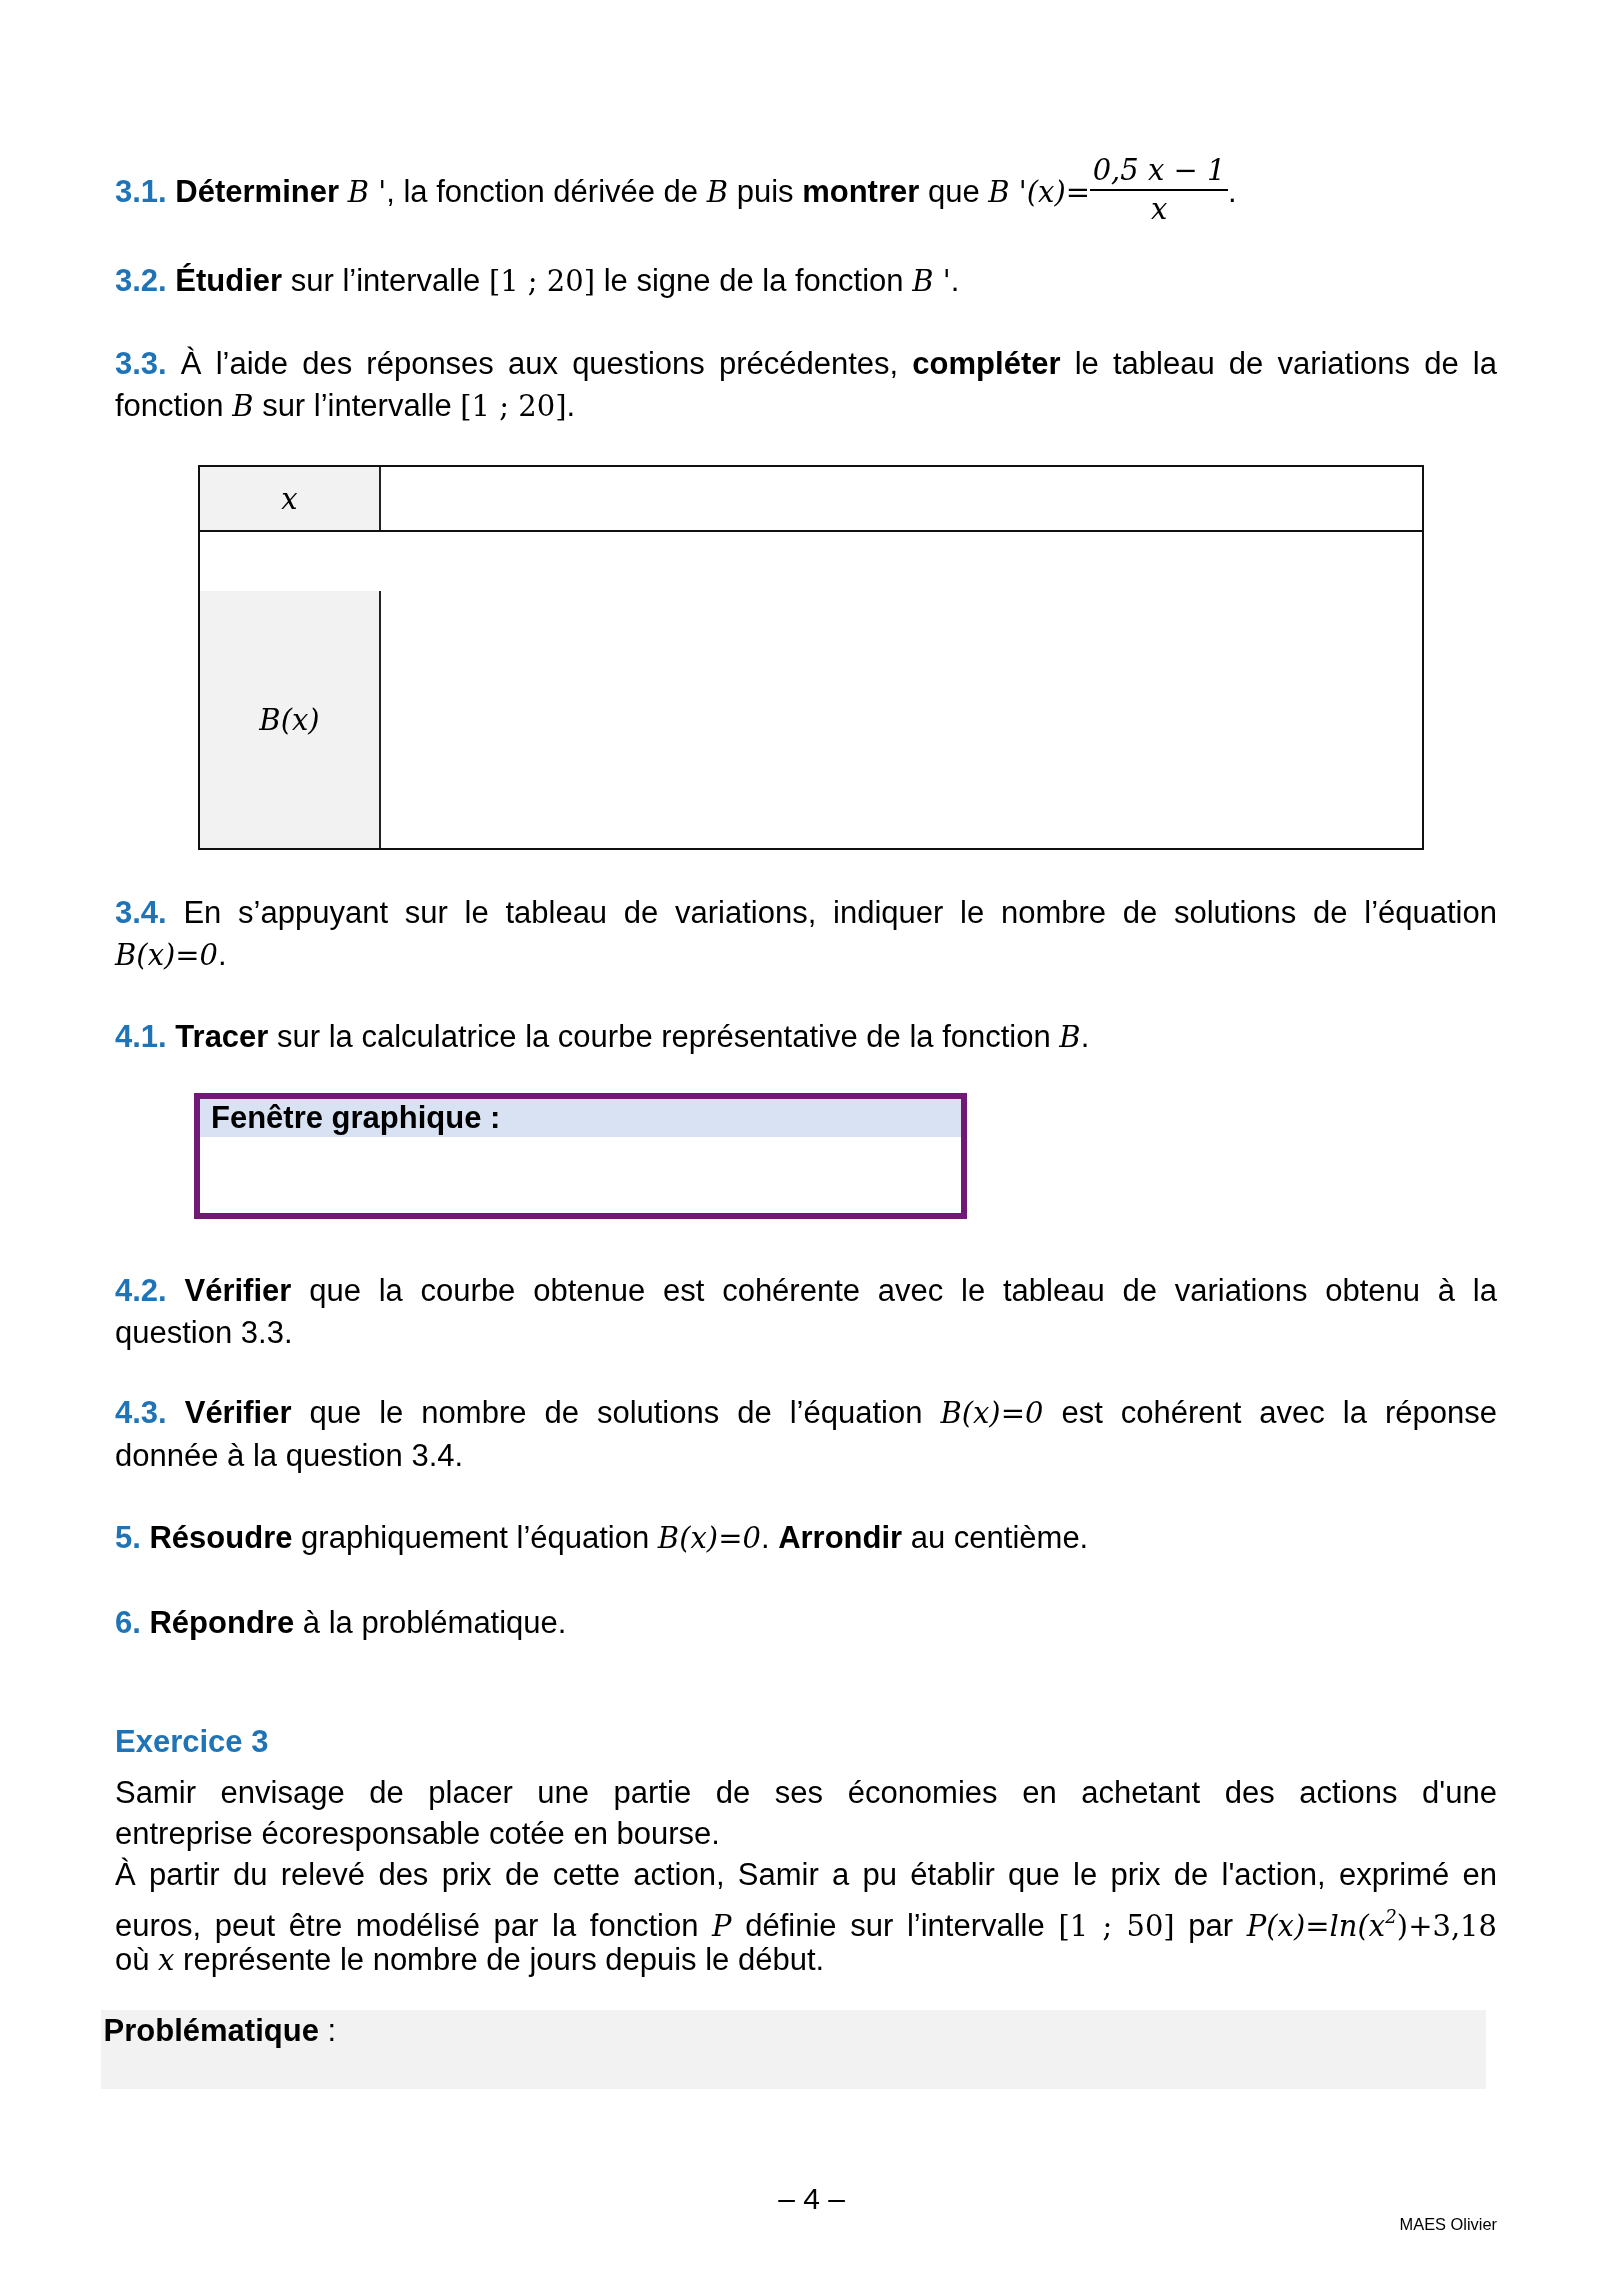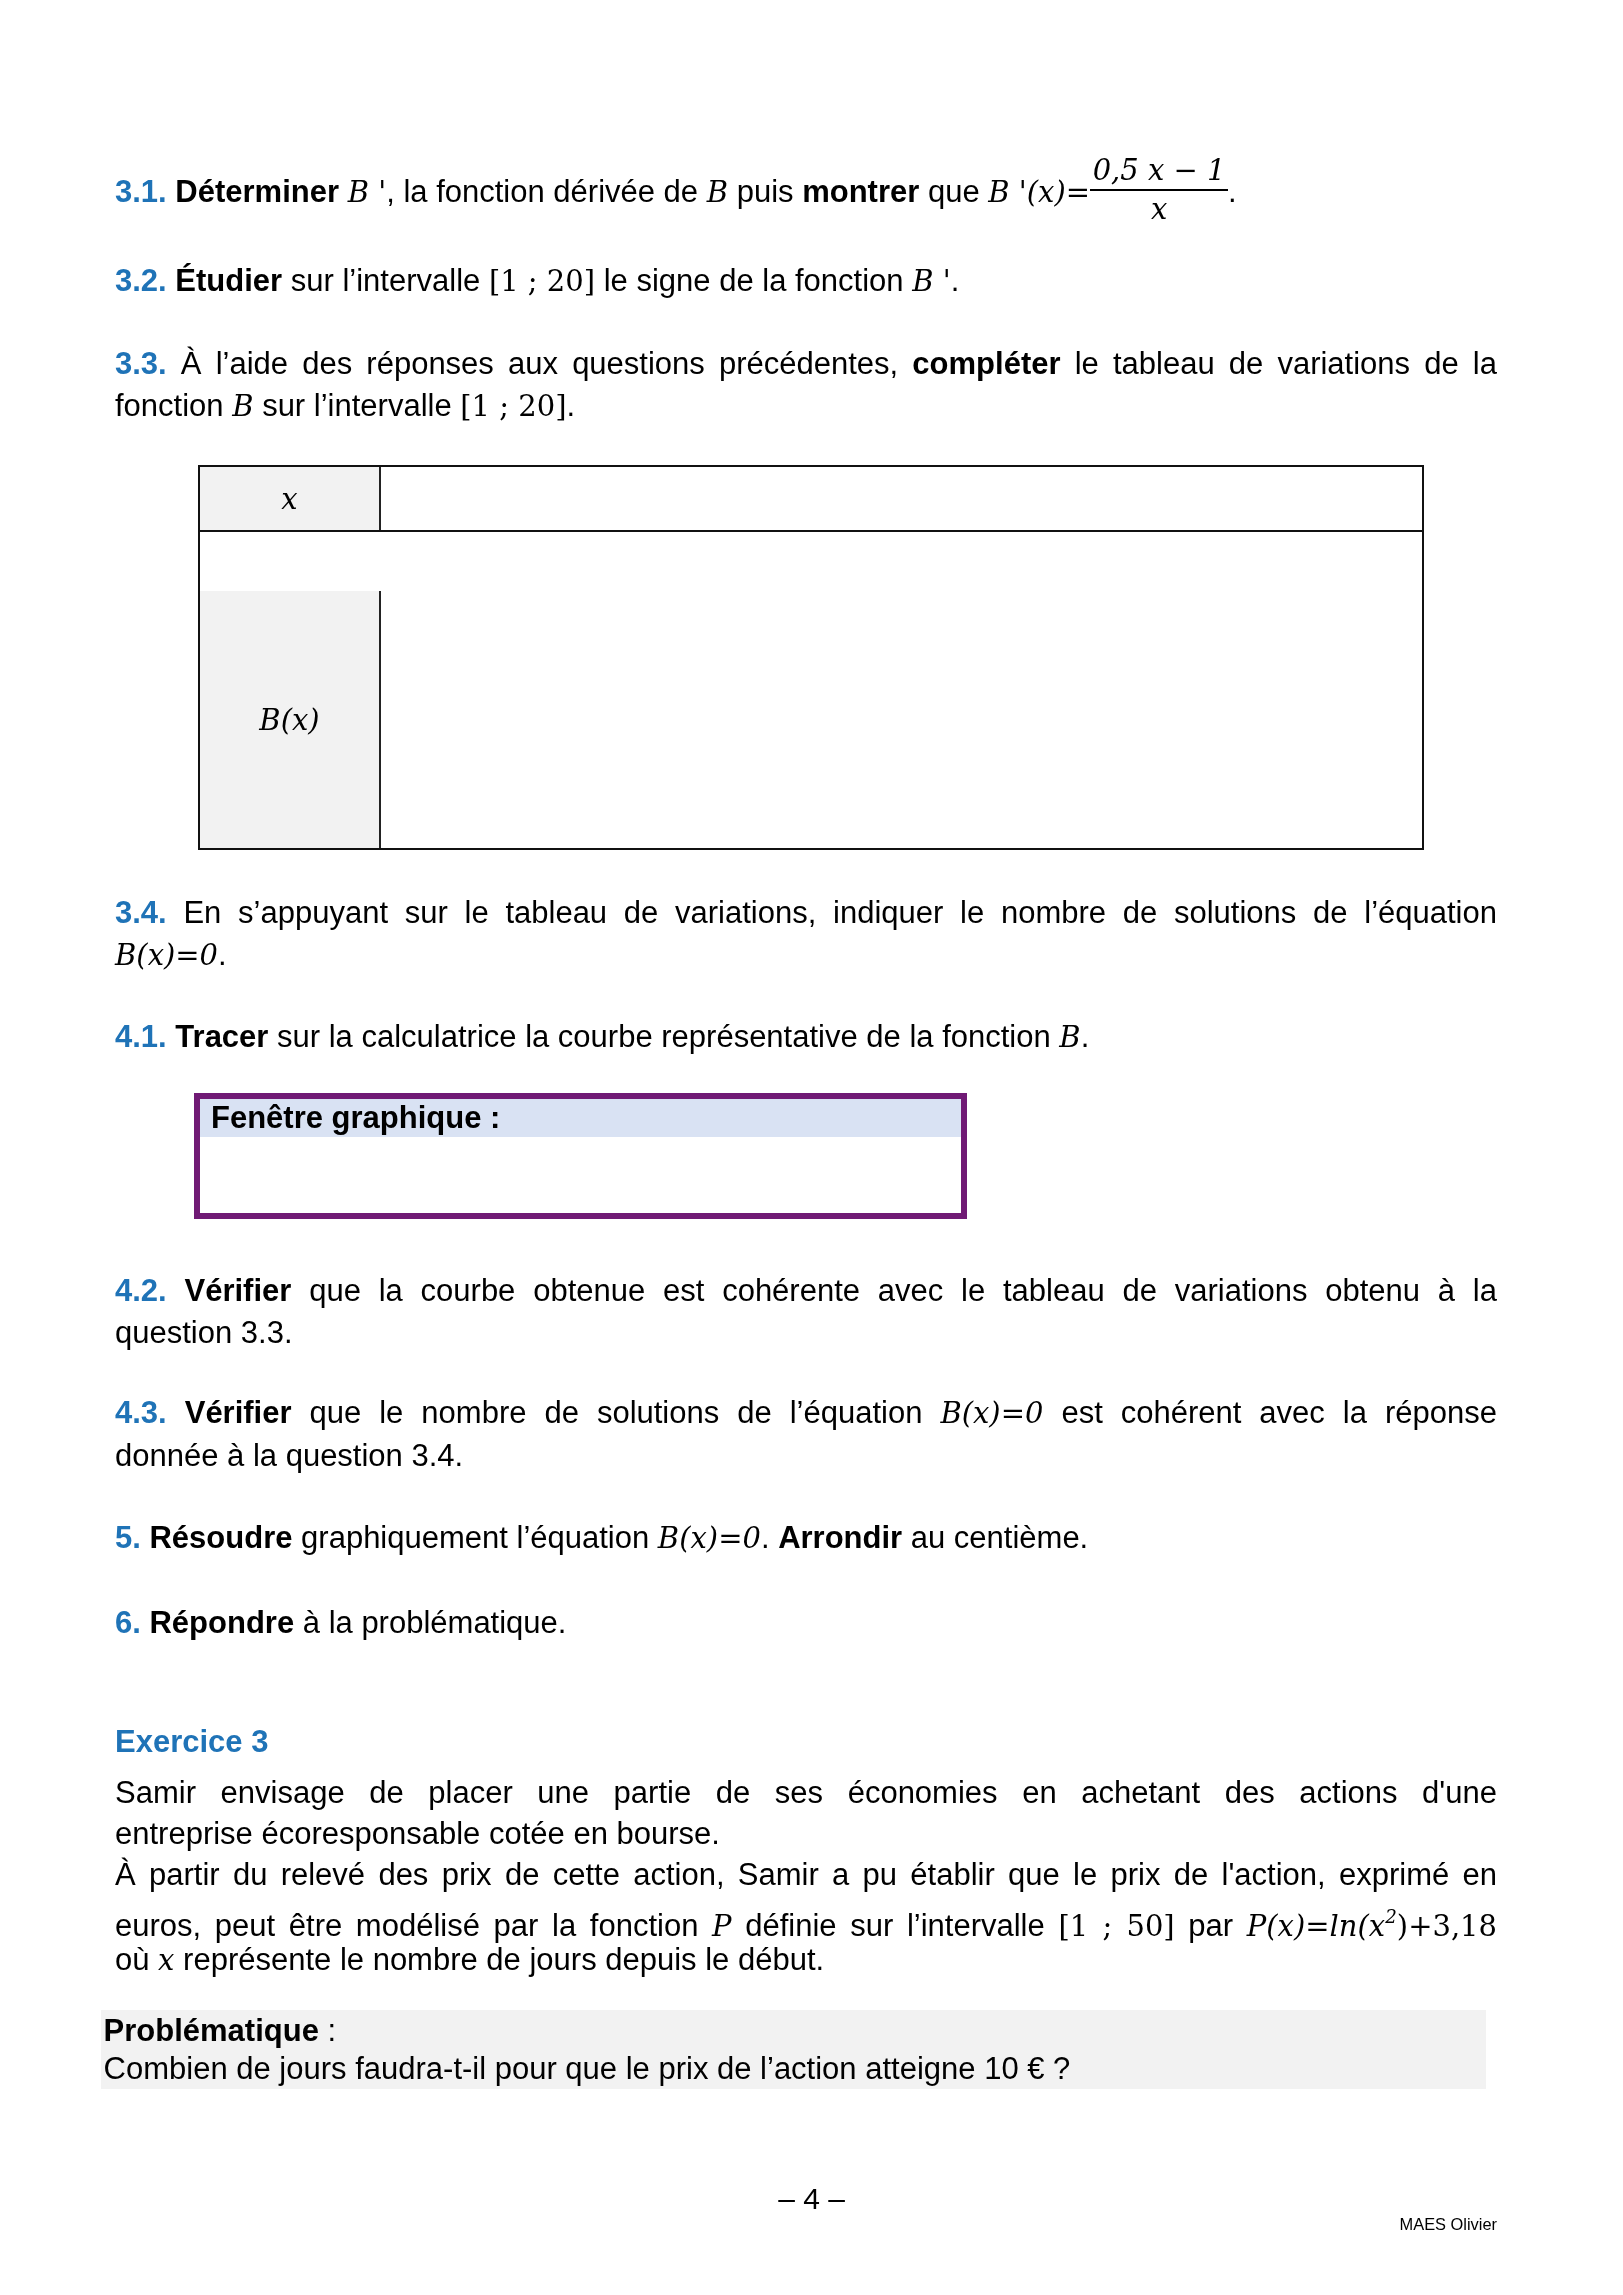--- a/index.html
+++ b/index.html
@@ -102,18 +102,17 @@
 <div class="ex-title">Exercice 3</div>
 
 <div class="just" style="top:1772px;">Samir envisage de placer une partie de ses économies en achetant des actions d'une</div>
 <div class="line" style="top:1813px;">entreprise écoresponsable cotée en bourse.</div>
 <div class="just" style="top:1854px;">À partir du relevé des prix de cette action, Samir a pu établir que le prix de l'action, exprimé en</div>
 <div class="just" style="top:1896px;"><span>euros, peut être modélisé par la fonction </span><span class="m">P</span><span> définie sur l’intervalle </span><span class="mr">[1 ; 50]</span><span> par </span><span class="m"><span>P(x)=ln(x</span><sup>2</sup><span style="font-style:normal">)+3,18</span></span></div>
 <div class="line" style="top:1939px;"><span>où </span><span class="m">x</span><span> représente le nombre de jours depuis le début.</span></div>
 
 <div class="prob">
   <div class="t1"><span class="b">Problématique</span><span> :</span></div>
-  <div class="t2">Combien de jours faudra-t-il pour que le prix de l’action atteigne 10 € ?</div>
 </div>
 
 <div class="pageno">– 4 –</div>
 <div class="author">MAES Olivier</div>
 
 
 </body></html>

